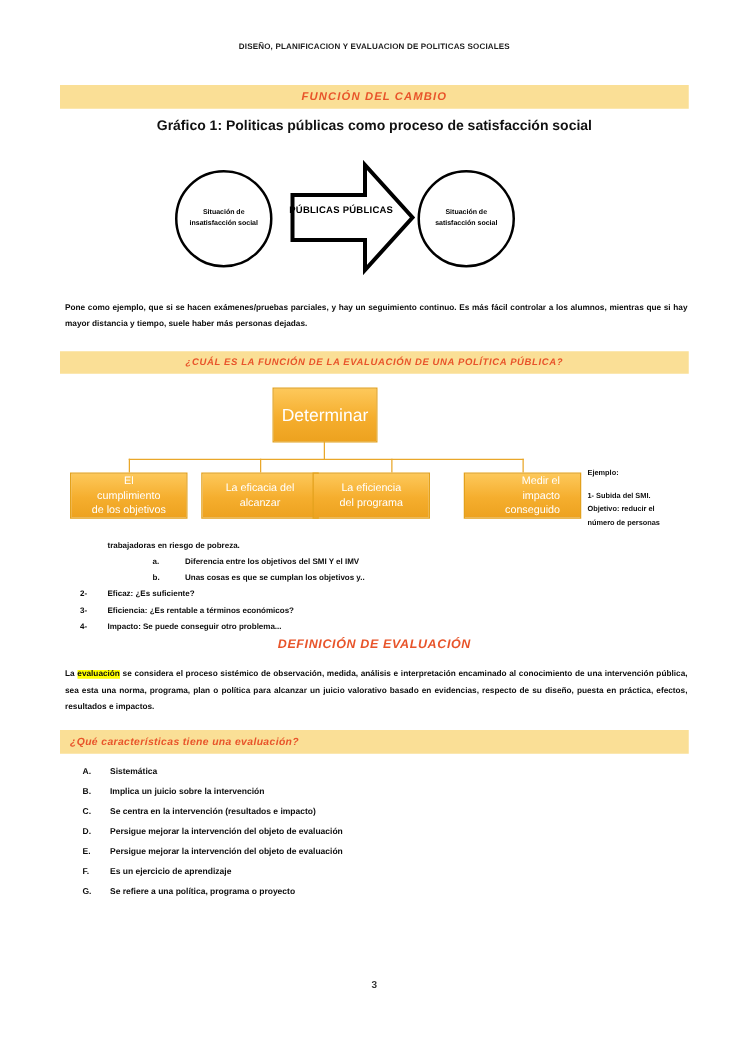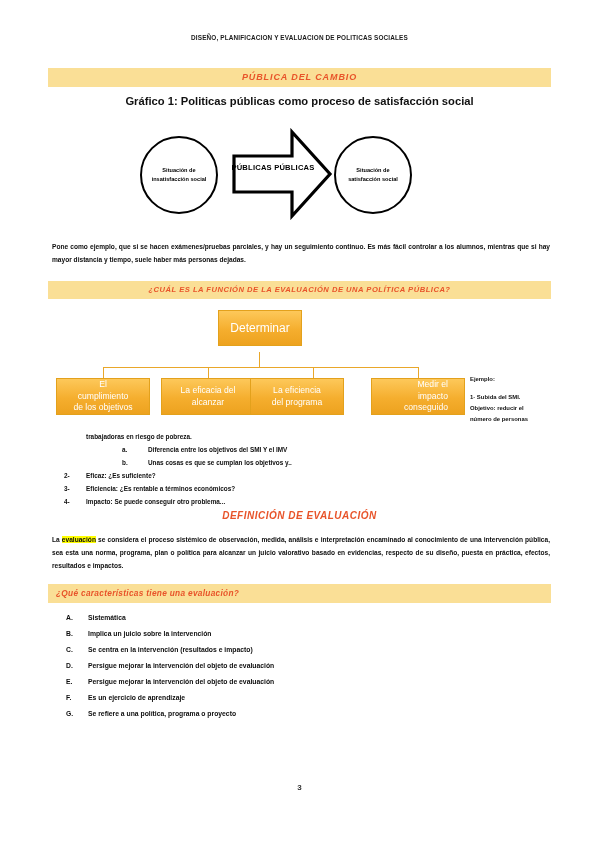--- a/index.html
+++ b/index.html
@@ -165,22 +165,22 @@
     justify-content: center;
     text-align: center;
     line-height: 1.35;
     border: 1px solid #e3a11c;
     background: linear-gradient(180deg, #fdc85a 0%, #f5ae2e 55%, #eda21f 100%);
   }
   #org-root {
     left: 170px;
     top: 0px;
     width: 84px;
-    height: 36px;
-    font-size: 12px;
+    height: 44px;
+    font-size: 14px;
   }
   .org-leaf {
     top: 68px;
     width: 94px;
     height: 37px;
     font-size: 8.6px;
     padding: 0 16px;
   }
   #org-leaf-0 { left: 8px; }
   #org-leaf-1 { left: 113px; }
@@ -269,21 +269,21 @@
     color: #333333;
   }
 </style>
 </head>
 <body>
 
 <div class="page">
 
   <div class="doc-header">DISEÑO, PLANIFICACION Y EVALUACION DE POLITICAS SOCIALES</div>
 
-  <div class="band" id="band-teoria">PÚBLICA DEL CAMBIO</div>
+  <div class="band" id="band-teoria">FUNCIÓN DEL CAMBIO</div>
 
   <div class="figure-title">Gráfico 1: Politicas públicas como proceso de satisfacción social</div>
 
   <div class="flow">
     <div class="circle" id="circle-left">Situación de insatisfacción social</div>
 
     <div class="arrow-wrap">
       <svg width="104" height="92" viewBox="0 0 104 92">
         <polygon points="4,28 62,28 62,4 100,46 62,88 62,64 4,64" fill="#ffffff" stroke="#000000" stroke-width="3.2" stroke-linejoin="miter"></polygon>
       </svg>

